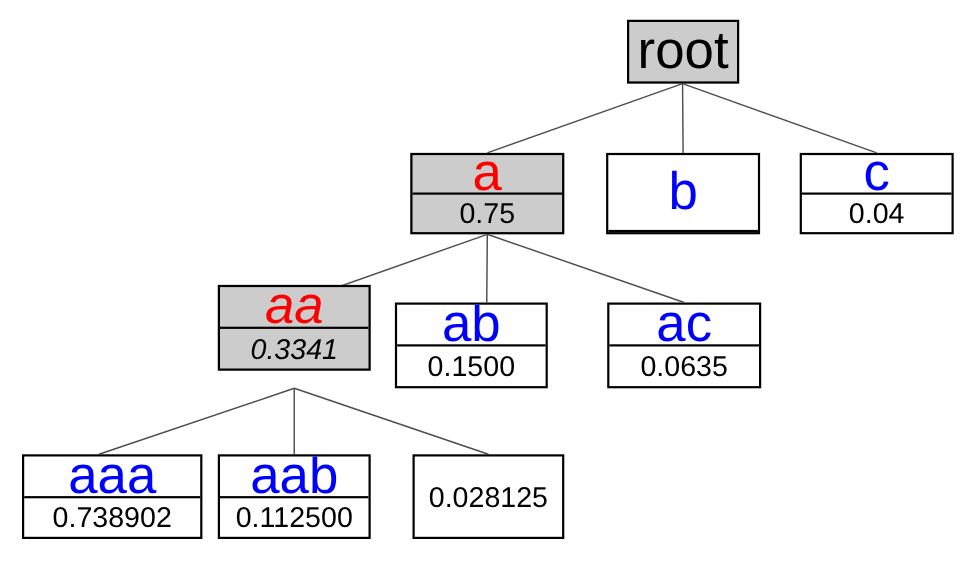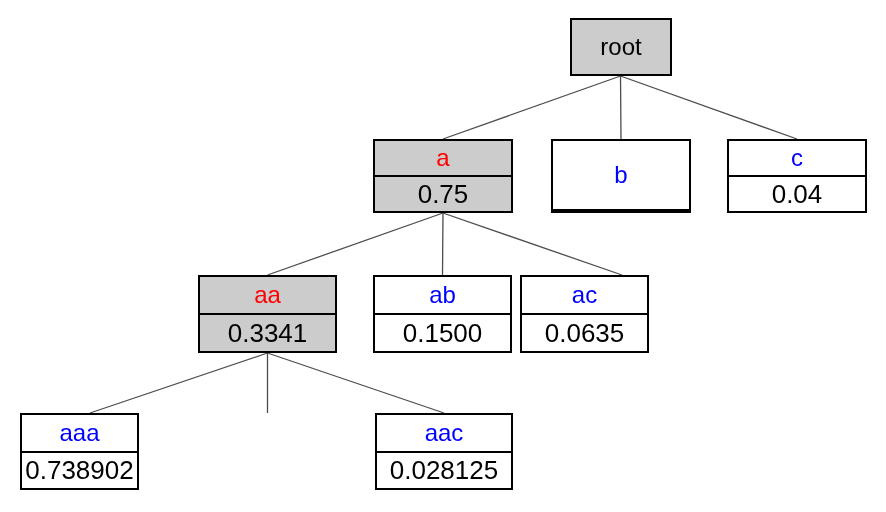--- a/index.html
+++ b/index.html
@@ -30,39 +30,39 @@
   .node.hl { background: #cccccc; }
   .node .label, .node .value {
     flex: 1;
     display: flex;
     align-items: center;
     justify-content: center;
     line-height: 1;
     overflow: hidden;
   }
   .node .label {
-    font-size: 24px;
+    font-size: 48px;
     color: #0000ff;
     border-bottom: 2px solid #000000;
   }
   .node .label.red { color: #ff0000; }
   .node .label.black { color: #000000; border-bottom: none; }
   .node .value {
     font-size: 26px;
     color: #000000;
   }
   
   .n-root { left: 570px; top:  18px; width: 102px; height: 58px; }
   .n-a    { left: 373px; top: 139px; width: 140px; height: 74px; }
   .n-b    { left: 551px; top: 139px; width: 140px; height: 74px; }
   .n-c    { left: 727px; top: 139px; width: 140px; height: 74px; }
-  .n-aa   { left: 198px; top: 275px; width: 139px; height: 78px; }
-  .n-ab   { left: 373px; top: 275px; width: 139px; height: 78px; }
-  .n-ac   { left: 520px; top: 275px; width: 129px; height: 78px; }
-  .n-aaa  { left:  20px; top: 413px; width: 119px; height: 77px; justify-content: center; }
+  .n-aa   { left: 198px; top: 259px; width: 139px; height: 78px; font-style: italic; }
+  .n-ab   { left: 359px; top: 275px; width: 139px; height: 78px; }
+  .n-ac   { left: 552px; top: 275px; width: 140px; height: 78px; }
+  .n-aaa  { left:  20px; top: 413px; width: 164px; height: 77px; justify-content: center; }
   .n-aab  { left: 198px; top: 413px; width: 139px; height: 77px; }
   .n-aac  { left: 375px; top: 413px; width: 138px; height: 77px; }
 </style>
 </head>
 <body>
 
 <div class="canvas">
 
   <svg class="edges" viewBox="0 0 886 512">
     <line x1="620.5" y1="76" x2="443" y2="139" stroke="#4d4d4d" stroke-width="1.3"></line>
@@ -107,19 +107,22 @@
   <div class="node n-ac">
     <div class="label">ac</div>
     <div class="value">0.0635</div>
   </div>
 
   <div class="node n-aaa">
     <div class="label">aaa</div>
     <div class="value">0.738902</div>
   </div>
 
+  <div class="node n-aab">
+    <div class="label">aab</div>
+    <div class="value">0.112500</div>
+  </div>
 
   <div class="node n-aac">
-    <div class="label">aac</div>
     <div class="value">0.028125</div>
   </div>
 
 </div>
 
 </body></html>

